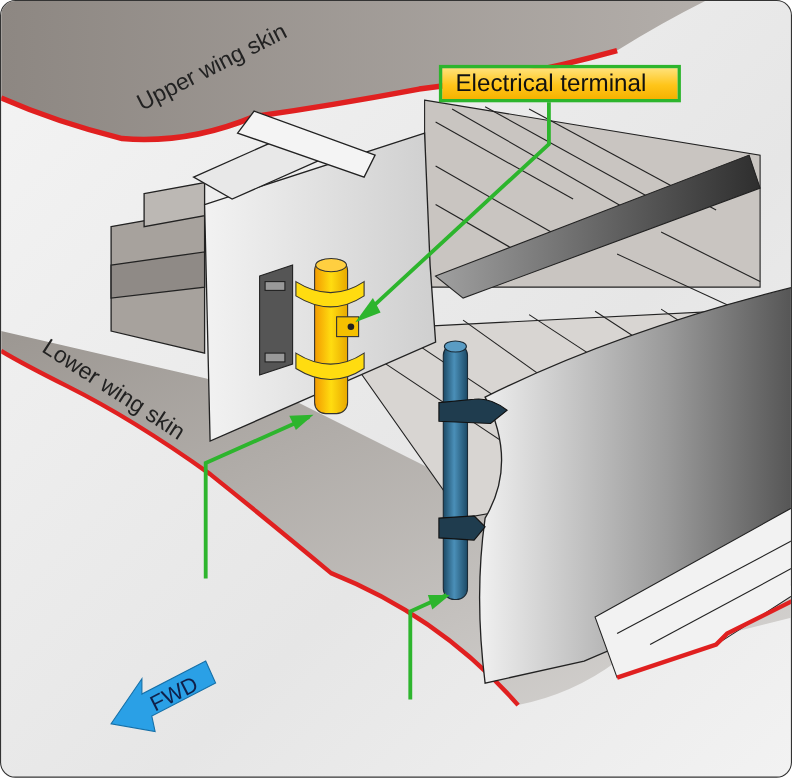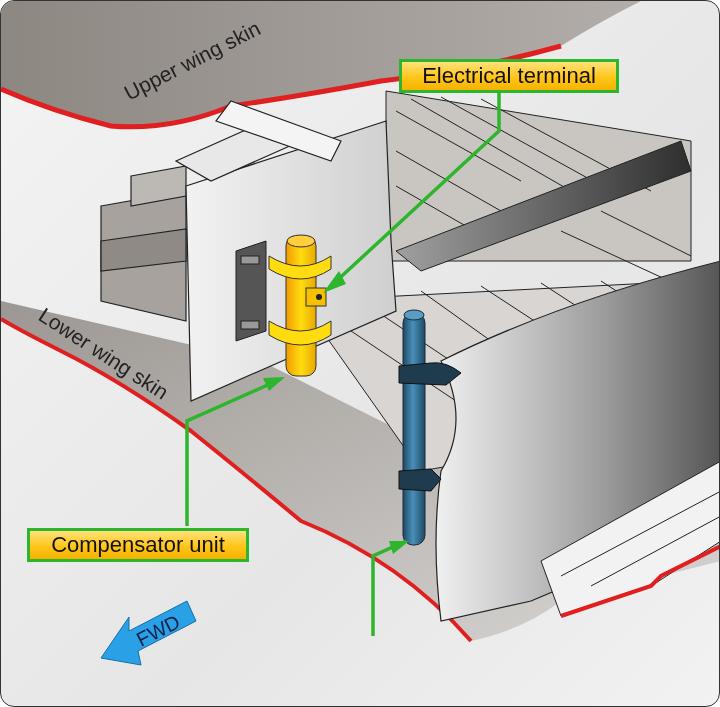--- a/index.html
+++ b/index.html
@@ -8,21 +8,21 @@
     position: absolute; left: 0; top: 0; width: 718px; height: 705px;
     border: 1px solid #333; border-radius: 14px; overflow: hidden;
     background: linear-gradient(135deg, #f4f4f4 0%, #e6e6e6 60%, #f2f2f2 100%);
   }
   svg#scene { position: absolute; left: 0; top: 0; }
   .callout {
     position: absolute; height: 34px; box-sizing: border-box;
     border: 3px solid #2db52d;
     background: linear-gradient(#ffe27a 0%, #ffc51a 55%, #f6b200 100%);
     color: #111; font-size: 22px; line-height: 28px; padding: 0 12px; white-space: nowrap;
-    text-align: center;
+    text-align: left;
   }
   .skin-label { font-size: 21px; fill: #222; font-family: "Liberation Sans", sans-serif; }
   .fwd-text { font-size: 20px; fill: #10204a; font-family: "Liberation Sans", sans-serif; }
 </style>
 </head>
 <body>
 
 <div id="frame">
   <svg id="scene" width="720" height="707" viewBox="0 0 720 707">
     <defs>
@@ -141,14 +141,13 @@
     <text class="skin-label" transform="translate(128,100) rotate(-27)">Upper wing skin</text>
     <text class="skin-label" transform="translate(36,318) rotate(33)">Lower wing skin</text>
 
     <g>
       <polygon points="100,657 128,616 128,630 186,600 195,620 137,650 140,664" fill="#2aa0e6" stroke="#1670a8" stroke-width="1"></polygon>
       <text class="fwd-text" transform="translate(140,646) rotate(-27)">FWD</text>
     </g>
   </svg>
 
   <div class="callout" style="left:398px;top:58px;width:220px;">Electrical terminal</div>
-  <div class="callout" style="left:26px;top:527px;width:222px;">Compensator unit</div>
 </div>
 
 </body></html>

